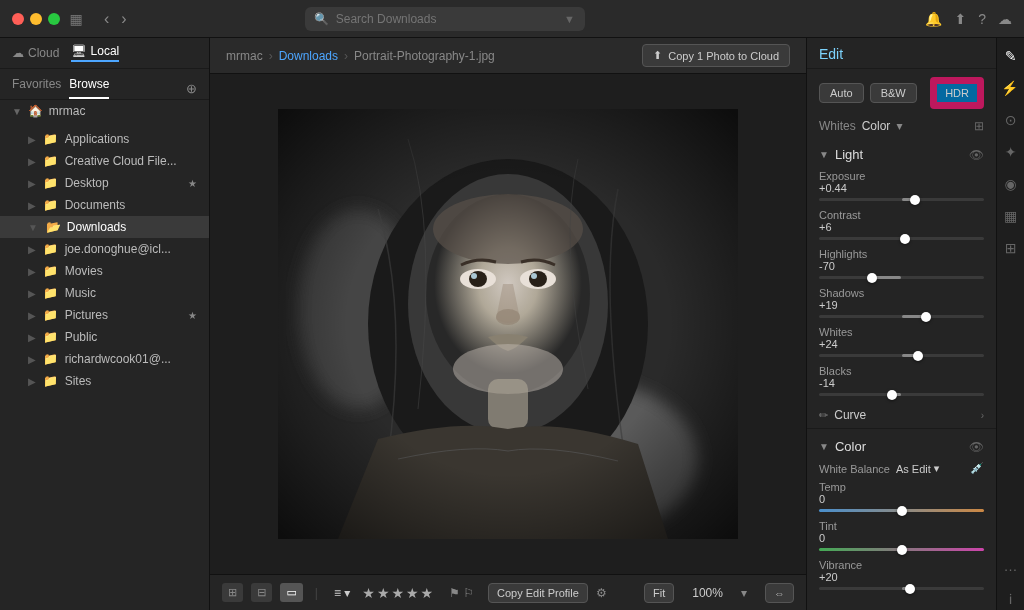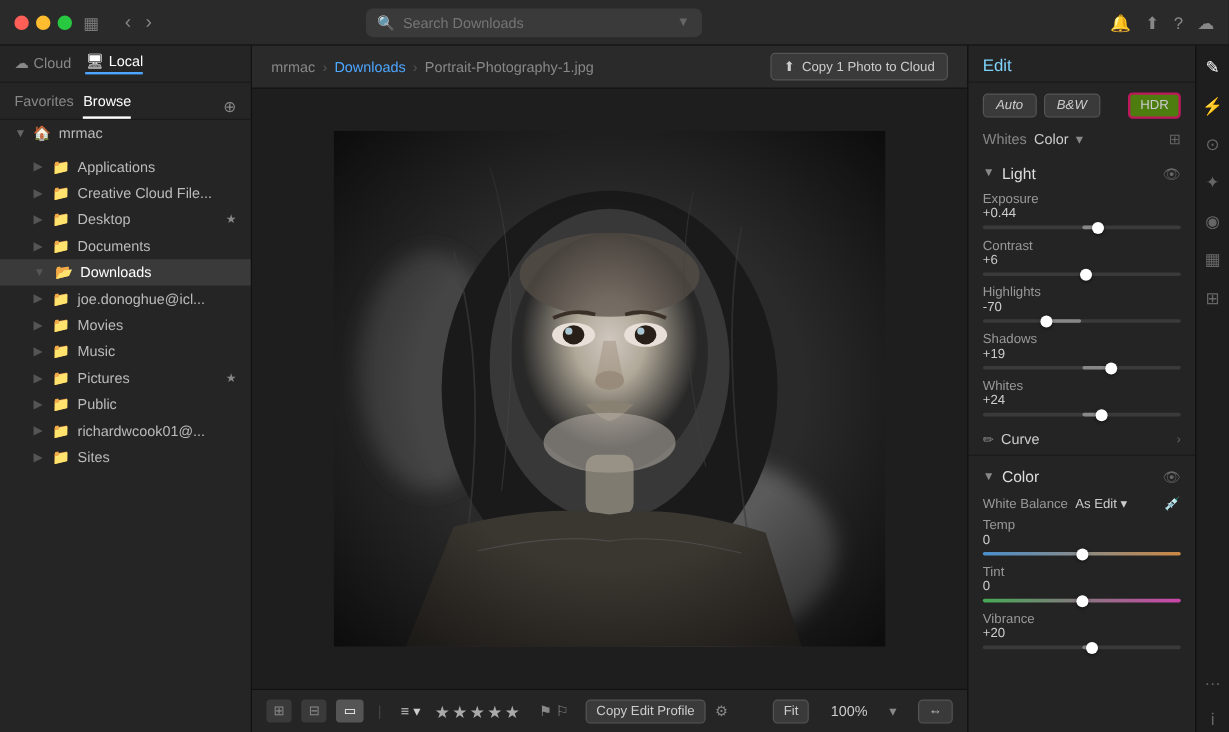--- a/index.html
+++ b/index.html
@@ -236,26 +236,25 @@
       align-items: center;
     }
     .edit-btn {
       background: #3a3a3a;
       border: 1px solid #555;
       border-radius: 4px;
       color: #ccc;
       font-size: 11px;
       padding: 3px 10px;
       cursor: pointer;
-      font-style: italic;
     }
     .hdr-btn {
       margin-left: auto;
-      background: #4d7c0f;
-      border: 2px solid #be185d;
+      background: #0369a1;
+      border: 7px solid #be185d;
       border-radius: 4px;
       color: #ccc;
       font-size: 11px;
       padding: 3px 8px;
       cursor: pointer;
     }
     .profile-row {
       display: flex;
       align-items: center;
       padding: 2px 12px 8px;
@@ -632,20 +631,30 @@
         <div class="slider-label">
           <span>Whites</span>
           <span class="val">+24</span>
         </div>
         <div class="slider-track">
           <div class="slider-fill" style="left:50%;width:10%;background:#888;"></div>
           <div class="slider-thumb" style="left:60%;"></div>
         </div>
       </div>
 
+      <div class="slider-row">
+        <div class="slider-label">
+          <span>Blacks</span>
+          <span class="val">-14</span>
+        </div>
+        <div class="slider-track">
+          <div class="slider-fill" style="left:44%;width:6%;background:#888;"></div>
+          <div class="slider-thumb" style="left:44%;"></div>
+        </div>
+      </div>
 
       <div class="curve-row">
         <span class="curve-icon">✏</span>
         <span class="curve-label">Curve</span>
         <span class="curve-arrow">›</span>
       </div>
 
       <div class="color-section">
         <div class="section-header">
           <span class="sec-arrow">▼</span>

